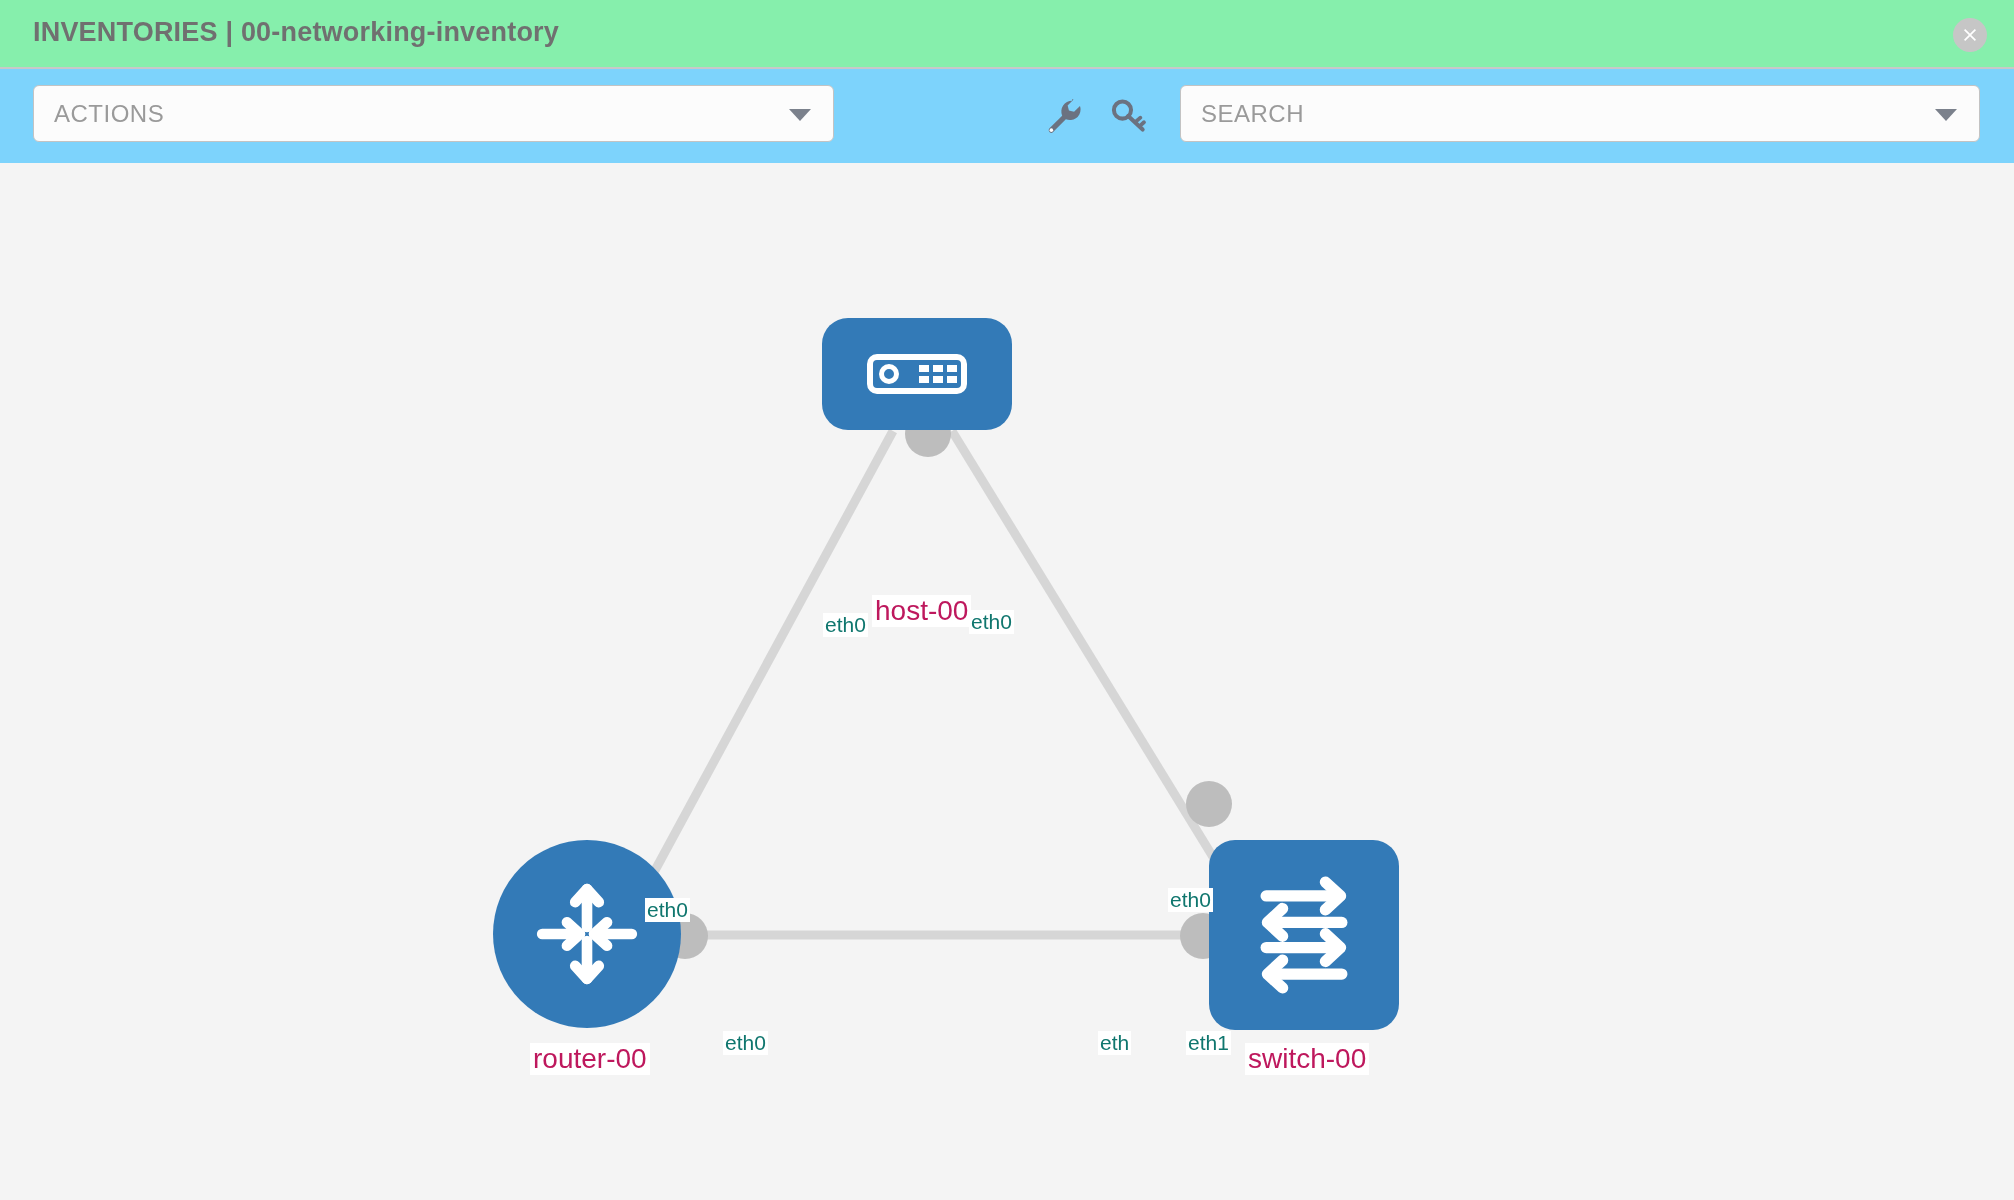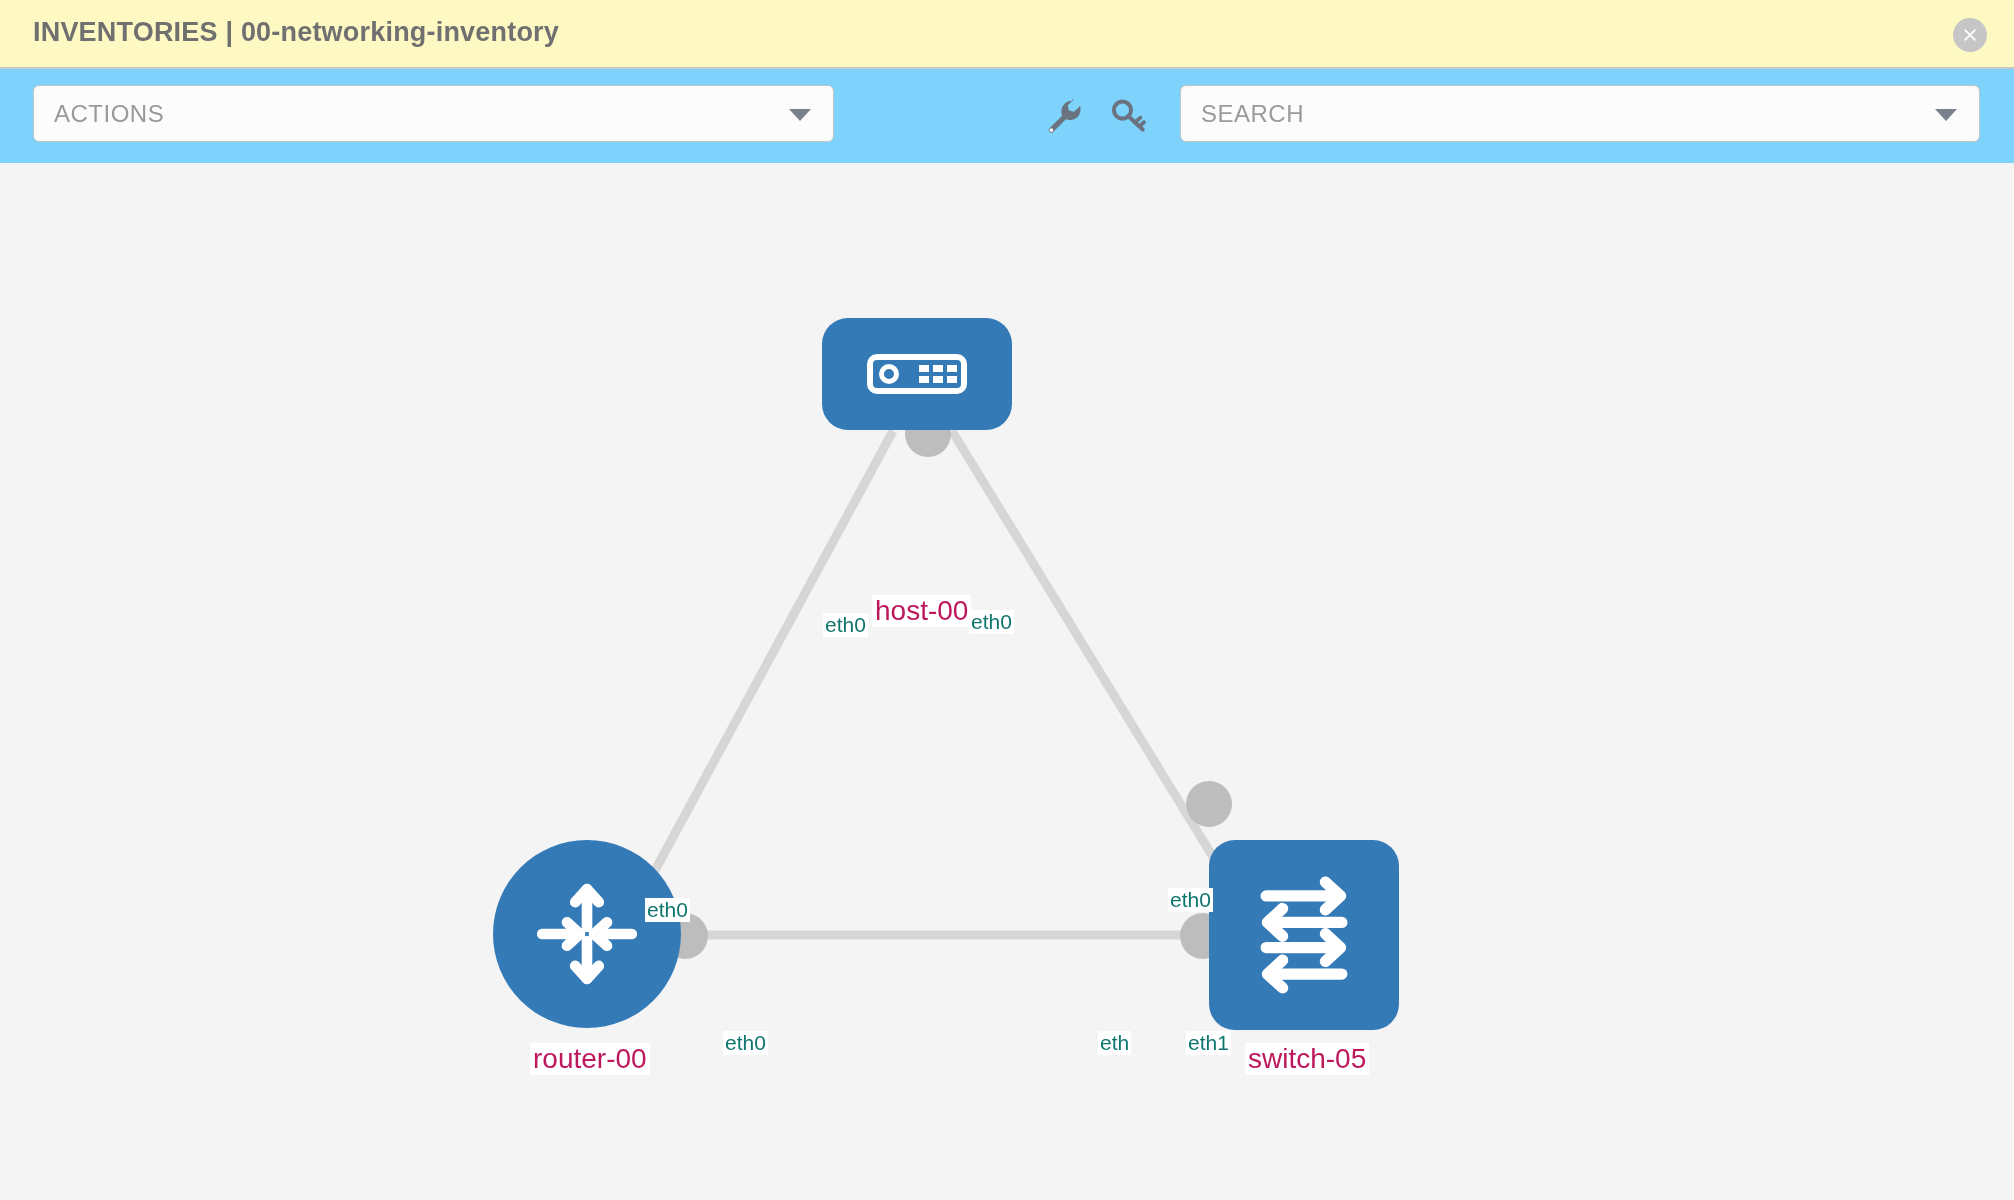--- a/index.html
+++ b/index.html
@@ -18,21 +18,21 @@
     height: 1200px;
     background: #ffffff;
   }
 
   
   .header {
     position: absolute;
     left: 0; top: 0;
     width: 2014px;
     height: 69px;
-    background: #fef9c3;
+    background: #86efac;
     border-bottom: 2px solid #c8c8c8;
   }
 
   .header-title {
     position: absolute;
     left: 33px;
     top: 17px;
     font-size: 27px;
     font-weight: bold;
     color: #707070;
@@ -309,21 +309,21 @@
           <path d="M20 60 L78 60"></path>
           <path d="M67 49 L79 60 L67 71"></path>
           <path d="M80 81 L22 81"></path>
           <path d="M33 70 L21 81 L33 92"></path>
         </g>
       </svg>
     </div>
 
     <div class="node-label host">host-00</div>
     <div class="node-label router">router-00</div>
-    <div class="node-label switch">switch-05</div>
+    <div class="node-label switch">switch-00</div>
 
     <div class="if-label if-host-left">eth0</div>
     <div class="if-label if-host-right">eth0</div>
     <div class="if-label if-left-diag">eth0</div>
     <div class="if-label if-right-diag">eth0</div>
     <div class="if-label if-router-r">eth0</div>
     <div class="if-label if-switch-l1">eth</div>
     <div class="if-label if-switch-l2">eth1</div>
 
   </div>

